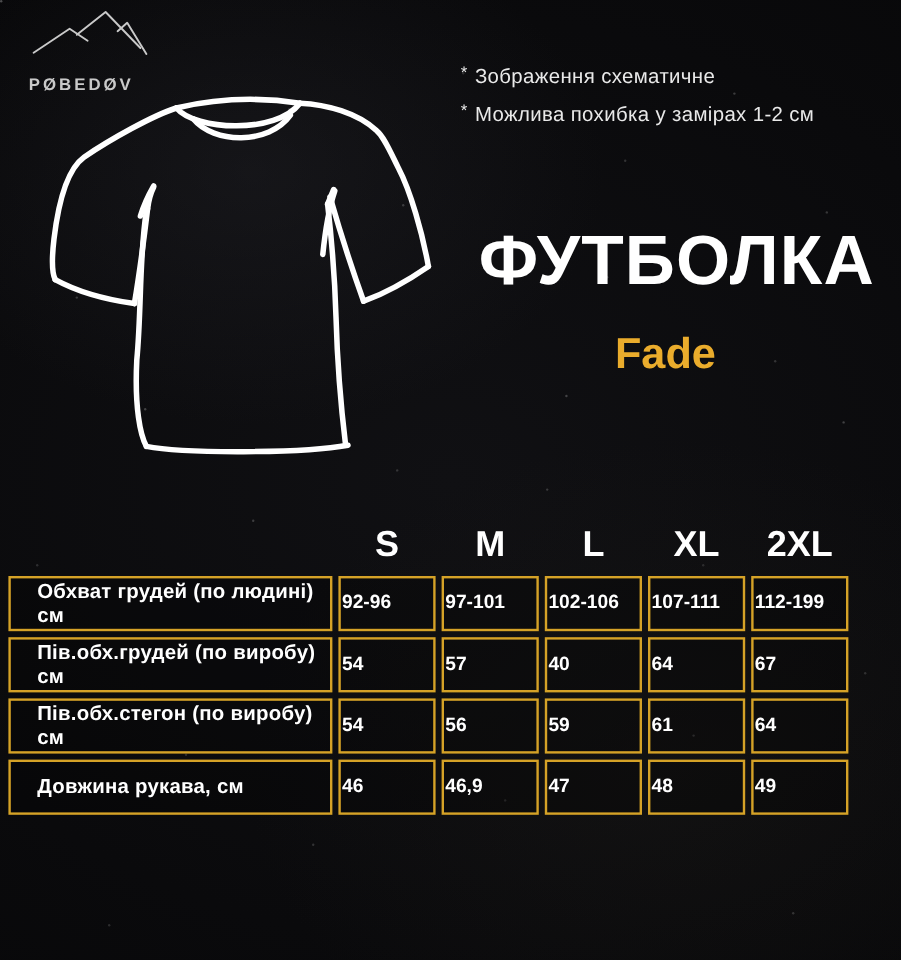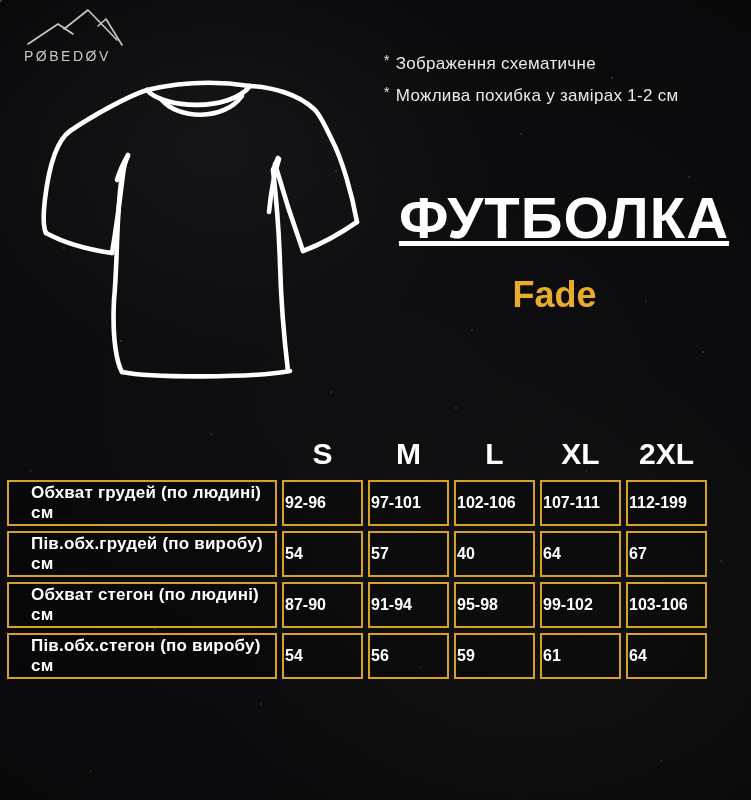--- a/index.html
+++ b/index.html
@@ -21,29 +21,29 @@
       154px 628px rgba(255,255,255,.14), 260px 703px rgba(255,255,255,.16),
       420px 666px rgba(255,255,255,.14), 577px 612px rgba(255,255,255,.16),
       660px 760px rgba(255,255,255,.16), 90px 770px rgba(255,255,255,.14),
       335px 170px rgba(255,255,255,.18), 30px 470px rgba(255,255,255,.14),
       585px 470px rgba(255,255,255,.12), 720px 560px rgba(255,255,255,.14),
       240px 90px rgba(255,255,255,.14), 505px 230px rgba(255,255,255,.18),
       385px 60px rgba(255,255,255,.14), 645px 300px rgba(255,255,255,.16);}
   
   .logo{position:absolute;left:24px;top:8px;width:110px;}
   .logo svg{display:block;}
-  .logo-text{margin-top:2px;color:#c9c9c9;font-size:14px;letter-spacing:2.5px;font-weight:400;}
+  .logo-text{margin-top:16px;color:#c9c9c9;font-size:14px;letter-spacing:2.5px;font-weight:700;}
   
   .notes{position:absolute;left:384px;top:46px;color:#e9e9e9;font-size:17px;line-height:28px;letter-spacing:.3px;}
   .notes .ast{font-size:14px;vertical-align:4px;margin-right:6px;}
   
   .shirt{position:absolute;left:15px;top:55px;}
   
   .title{position:absolute;left:390px;top:184px;width:348px;text-align:center;
-    color:#ffffff;font-size:58px;font-weight:bold;letter-spacing:1px;white-space:nowrap;text-decoration:underline;}
+    color:#ffffff;font-size:58px;font-weight:bold;letter-spacing:1px;white-space:nowrap;}
   .subtitle{position:absolute;left:392px;top:274px;width:325px;text-align:center;
     color:var(--gold-text,#EAAC2C);font-size:36px;font-weight:bold;}
   
   table.size-table{position:absolute;left:2px;top:428px;border-collapse:separate;border-spacing:5px;table-layout:fixed;}
   th.spacer{border:none;}
   th.size{color:#fff;font-size:30px;font-weight:bold;height:40px;vertical-align:middle;text-align:center;border:none;}
   td{border:2px solid var(--gold,#D5A227);height:40px;color:#fff;font-weight:bold;vertical-align:middle;
      background:rgba(0,0,0,.25);}
   td.label{text-align:left;padding-left:22px;font-size:17px;letter-spacing:.2px;}
   td.val{font-size:16px;}
@@ -140,30 +140,30 @@
         </tr>
         <tr>
           <td class="label">Пів.обх.грудей (по виробу) см</td>
           <td class="val">54</td>
           <td class="val">57</td>
           <td class="val">40</td>
           <td class="val">64</td>
           <td class="val">67</td>
         </tr>
         <tr>
-          <td class="label">Обхват стегон (по людині) см</td>
-          <td class="val">87-90</td>
-          <td class="val">91-94</td>
-          <td class="val">95-98</td>
-          <td class="val">99-102</td>
-          <td class="val">103-106</td>
-        </tr>
-        <tr>
           <td class="label">Пів.обх.стегон (по виробу) см</td>
           <td class="val">54</td>
           <td class="val">56</td>
           <td class="val">59</td>
           <td class="val">61</td>
           <td class="val">64</td>
         </tr>
+        <tr>
+          <td class="label">Довжина рукава, см</td>
+          <td class="val">46</td>
+          <td class="val">46,9</td>
+          <td class="val">47</td>
+          <td class="val">48</td>
+          <td class="val">49</td>
+        </tr>
       </tbody>
   </table>
 </div>
 
 </body></html>

